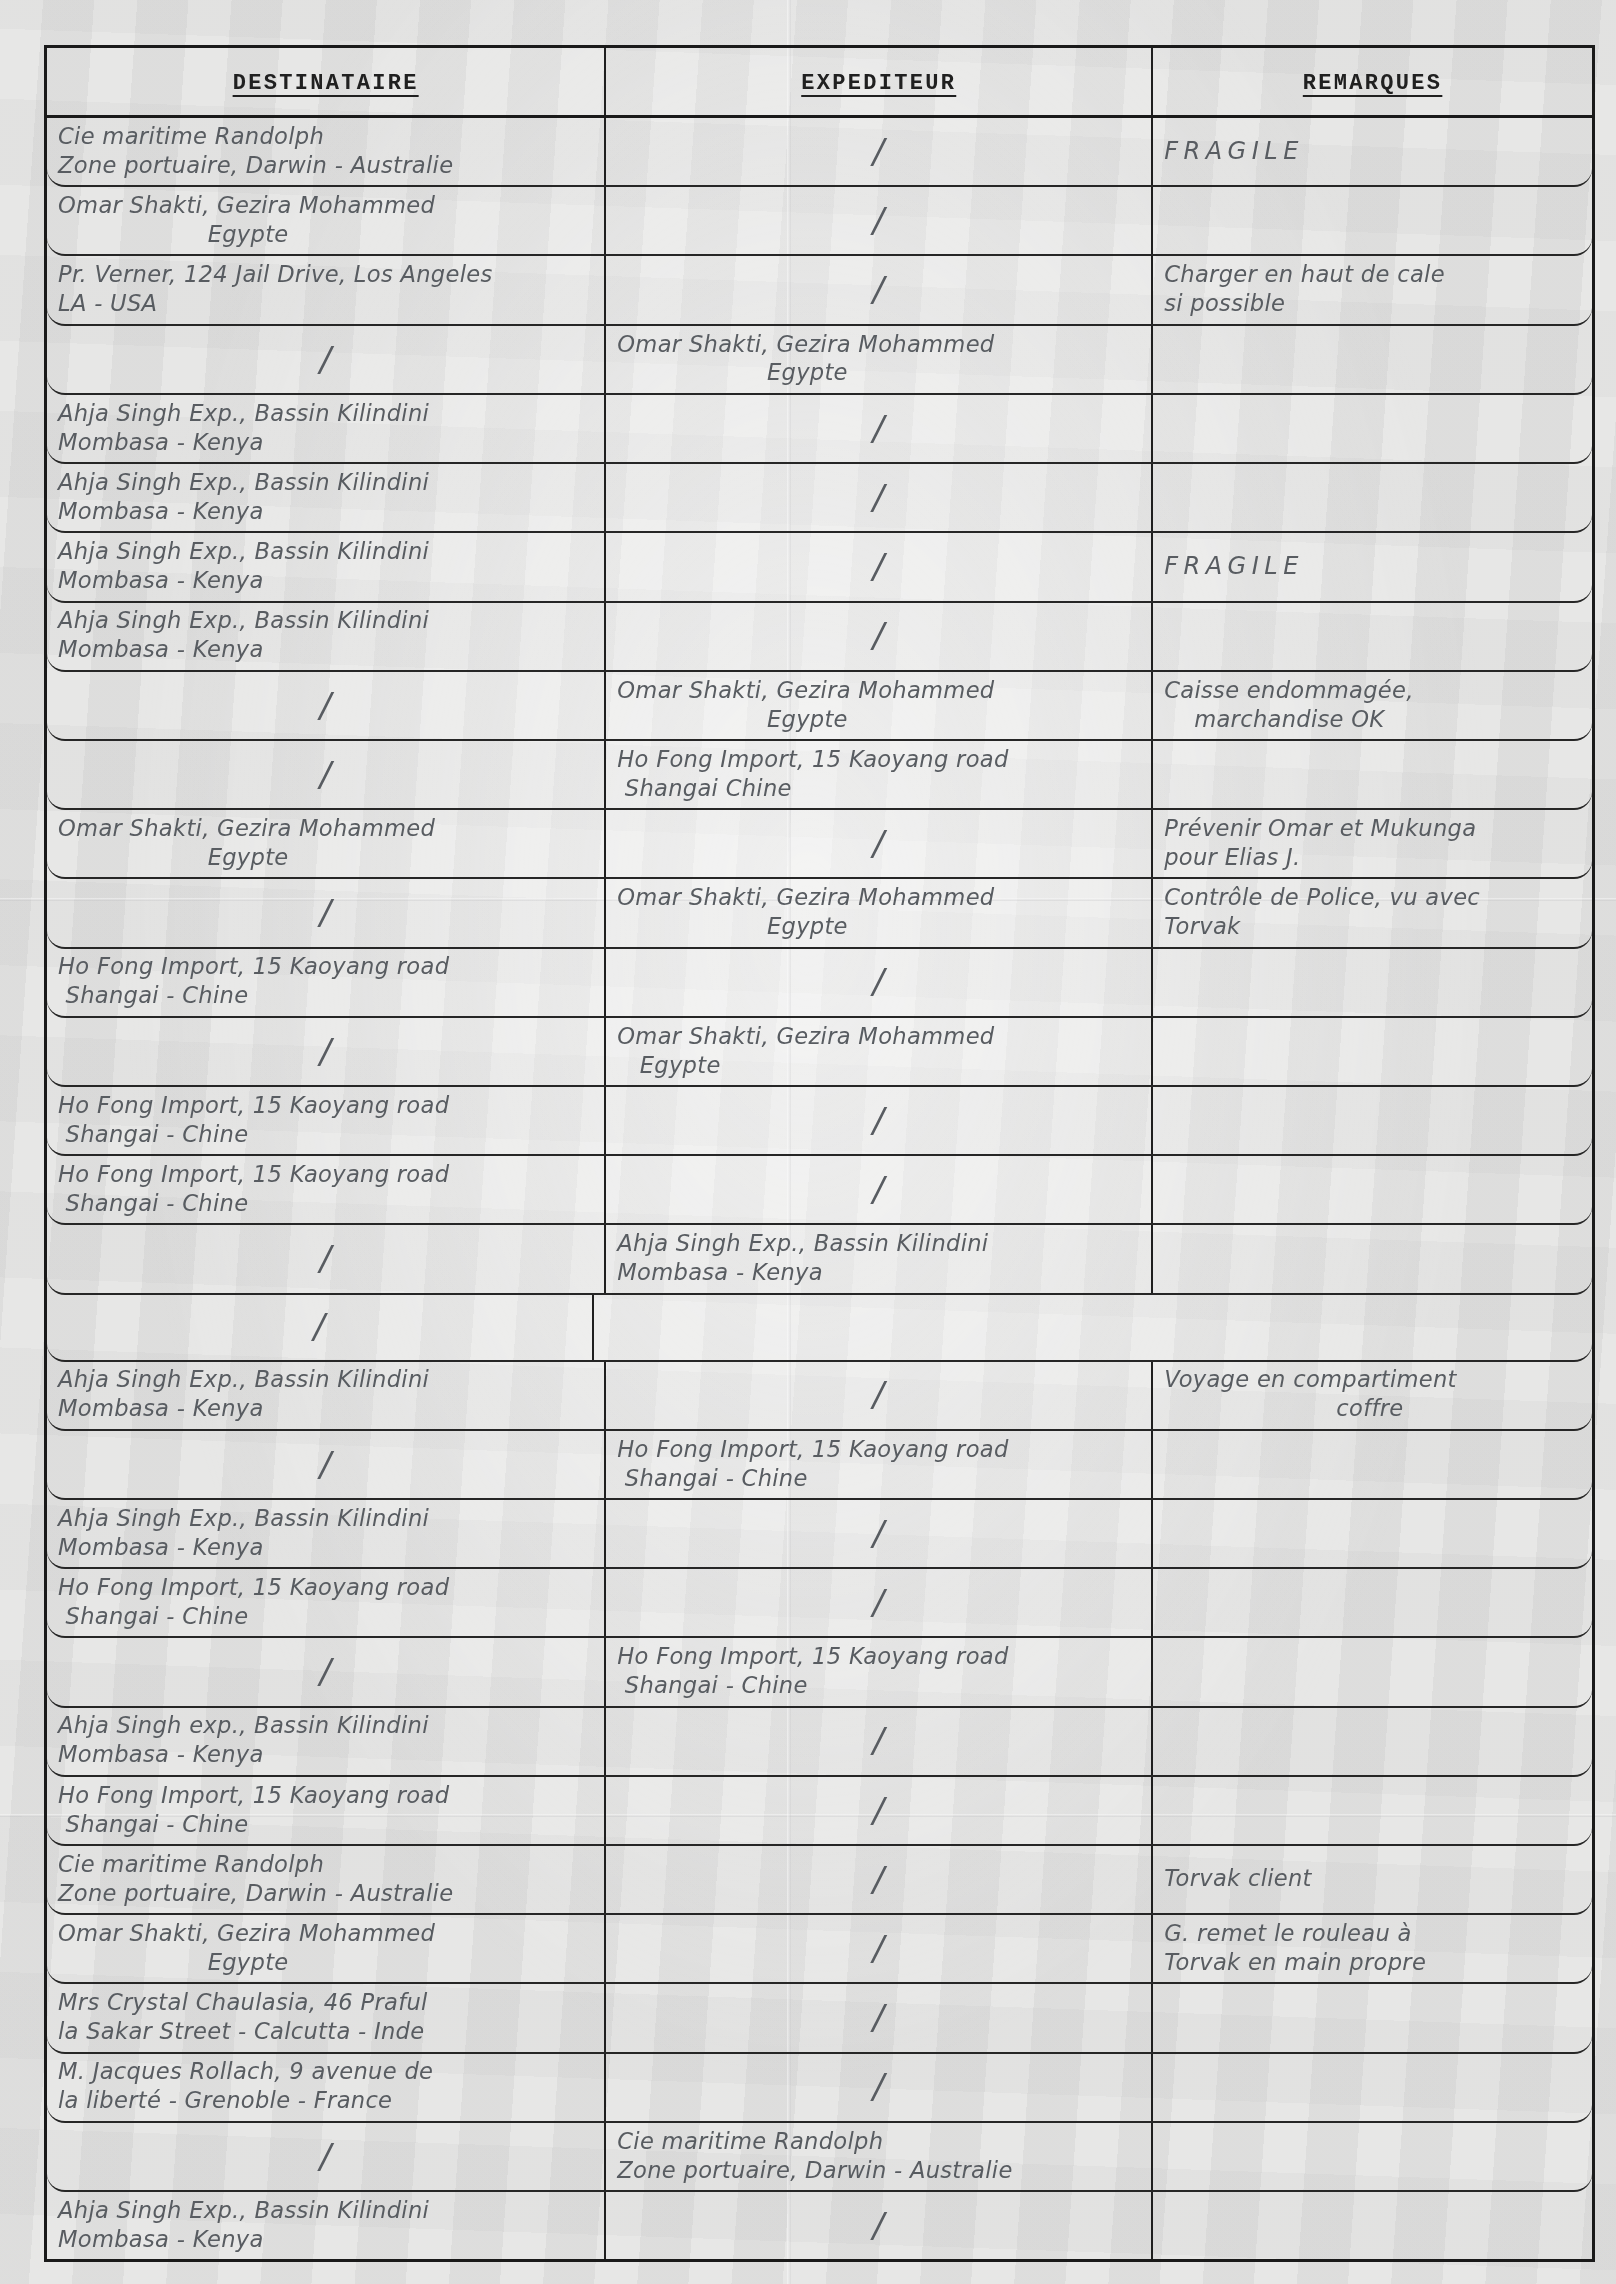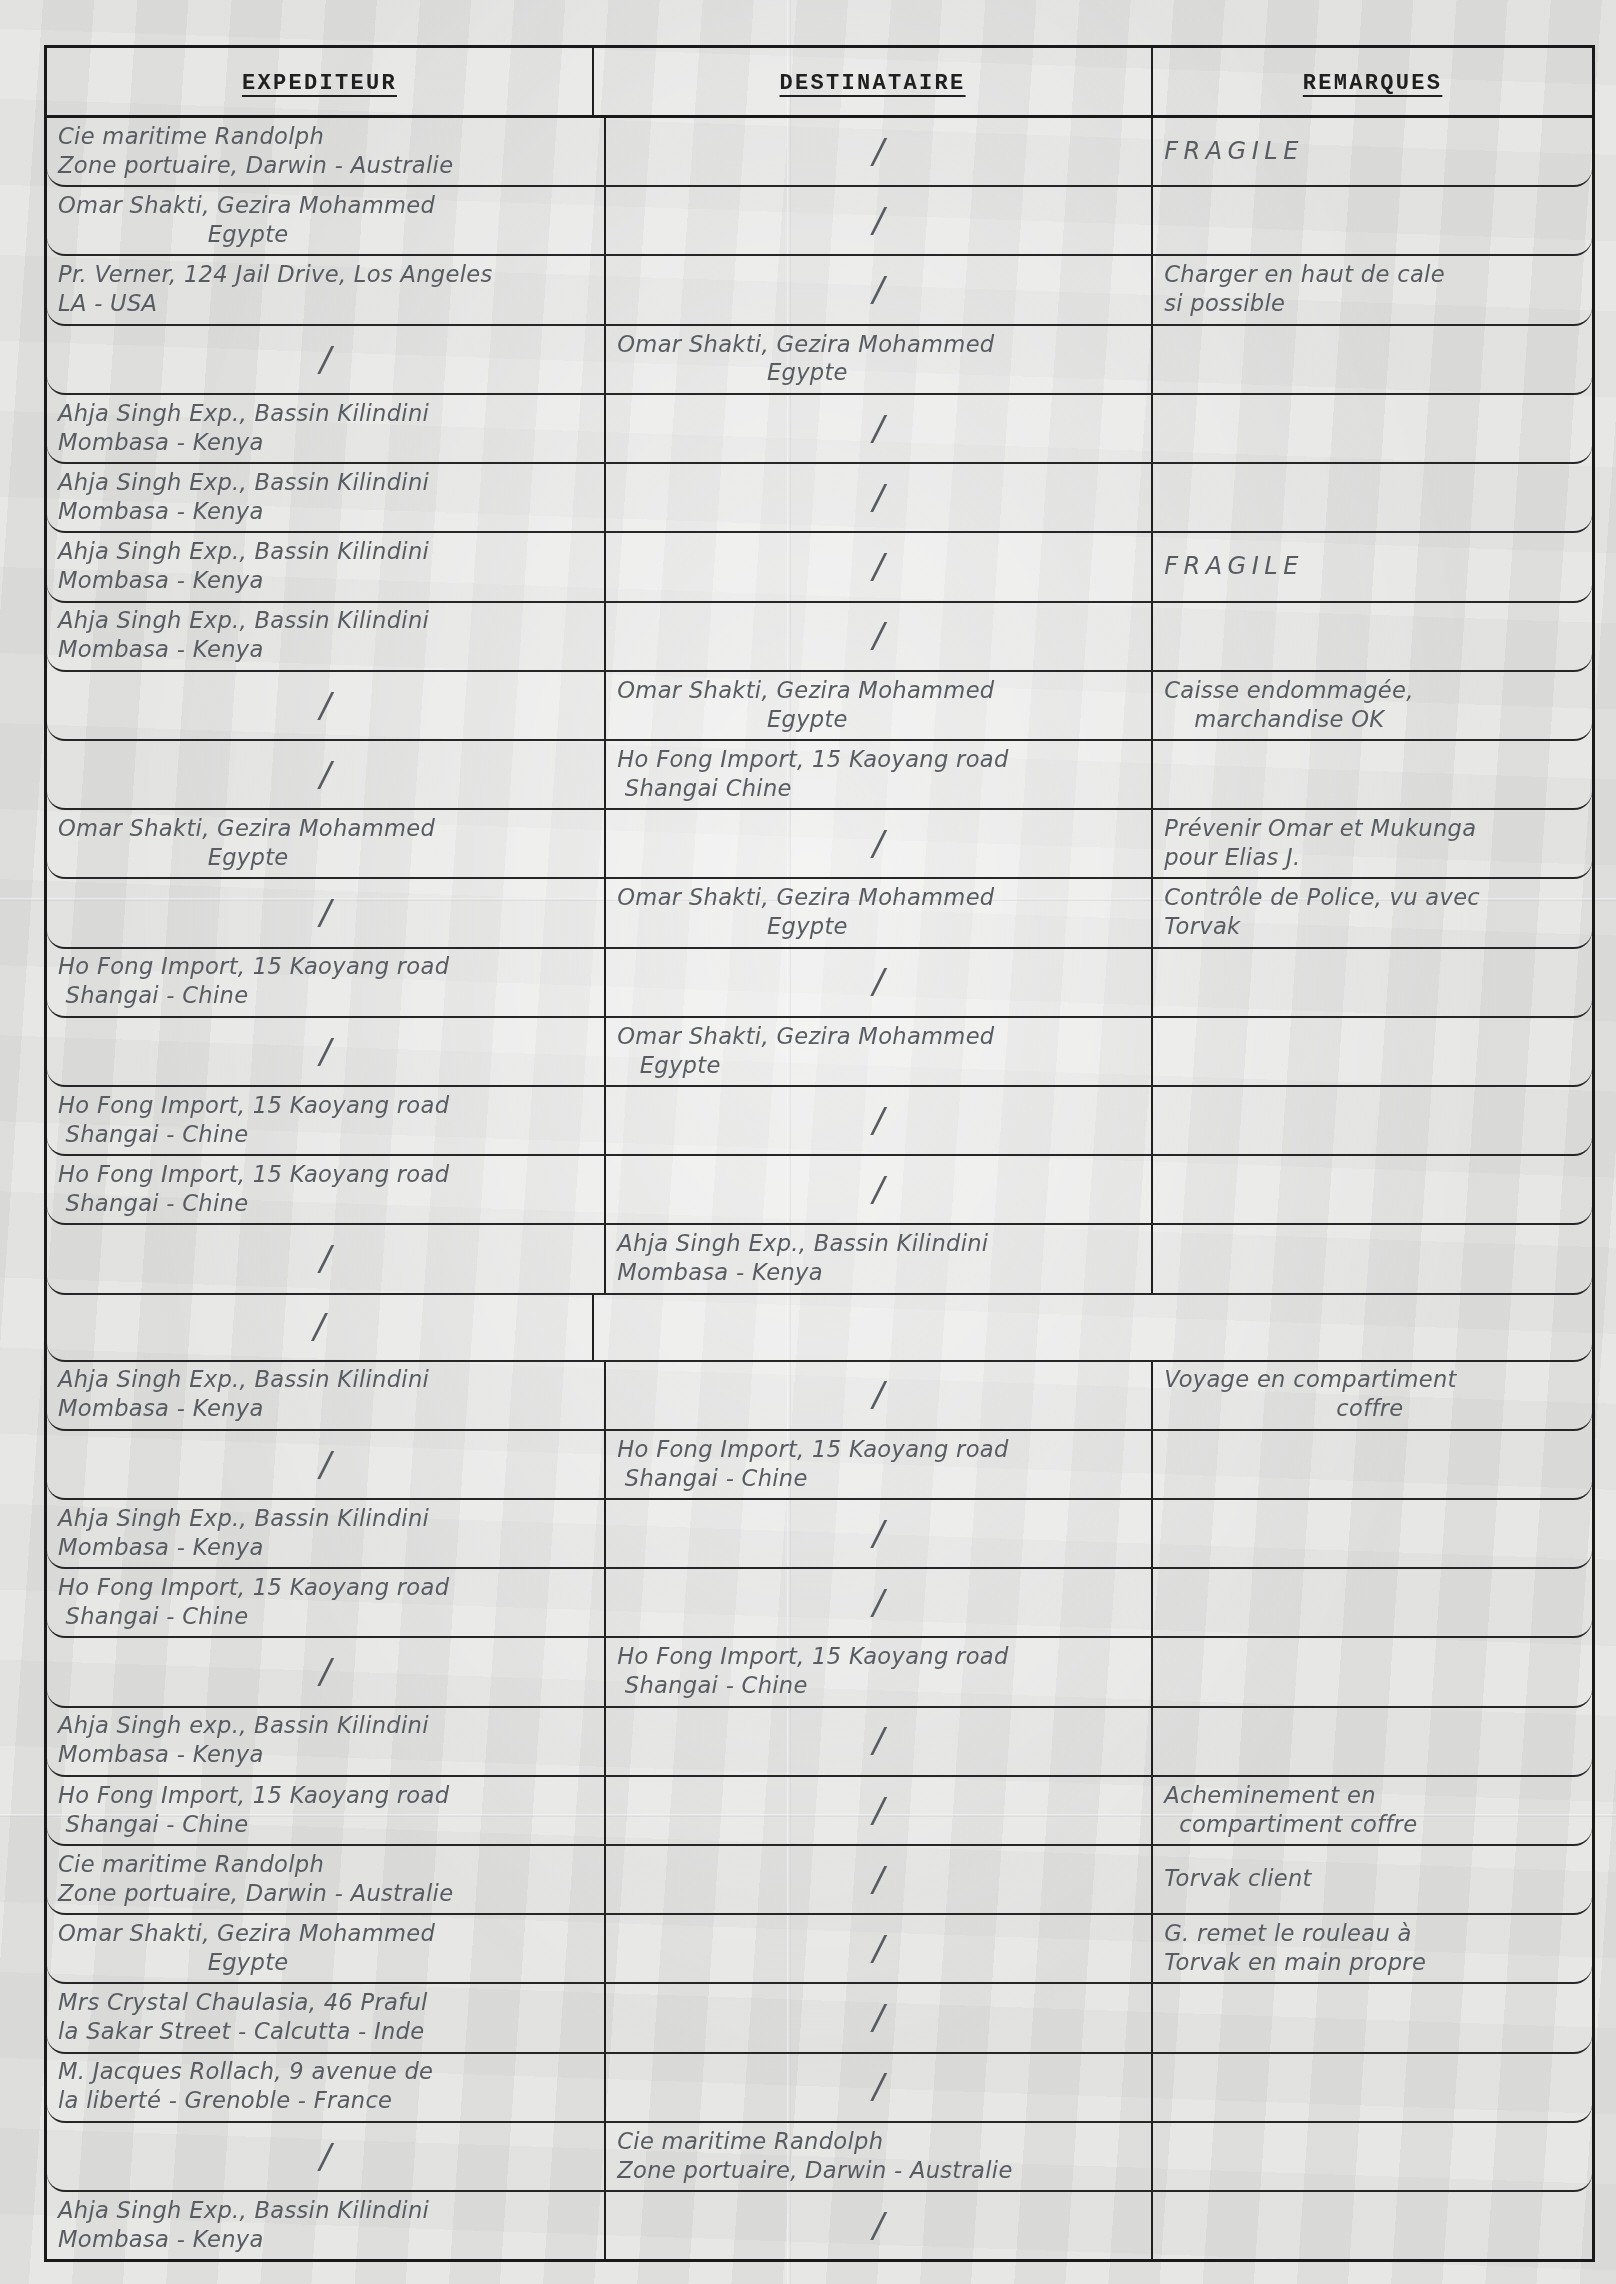--- a/index.html
+++ b/index.html
@@ -62,22 +62,22 @@
 </style>
 </head>
 <body>
 
 <div class="crease" style="top:898px"></div>
 <div class="crease" style="top:1814px"></div>
 <div class="crease v"></div>
 
 <div class="sheet">
   <div class="hrow">
+    <div class="hcell c0">DESTINATAIRE</div>
     <div class="hcell c1">EXPEDITEUR</div>
-    <div class="hcell c0">DESTINATAIRE</div>
     <div class="hcell c2">REMARQUES</div>
   </div>
   <div id="rows">
       <div class="row">
         <div class="cell c0">Cie maritime Randolph
 Zone portuaire, Darwin - Australie</div>
         <div class="cell c1 slash">/</div>
         <div class="cell c2 caps">FRAGILE</div>
       </div>
       <div class="row">
@@ -217,22 +217,20 @@
       <div class="row">
         <div class="cell c0">Ahja Singh exp., Bassin Kilindini
 Mombasa - Kenya</div>
         <div class="cell c1 slash">/</div>
         <div class="cell c2 empty"></div>
       </div>
       <div class="row">
         <div class="cell c0">Ho Fong Import, 15 Kaoyang road
  Shangai - Chine</div>
         <div class="cell c1 slash">/</div>
-        <div class="cell c2">Acheminement en
-  compartiment coffre</div>
       </div>
       <div class="row">
         <div class="cell c0">Cie maritime Randolph
 Zone portuaire, Darwin - Australie</div>
         <div class="cell c1 slash">/</div>
         <div class="cell c2">Torvak client</div>
       </div>
       <div class="row">
         <div class="cell c0">Omar Shakti, Gezira Mohammed
                     Egypte</div>

